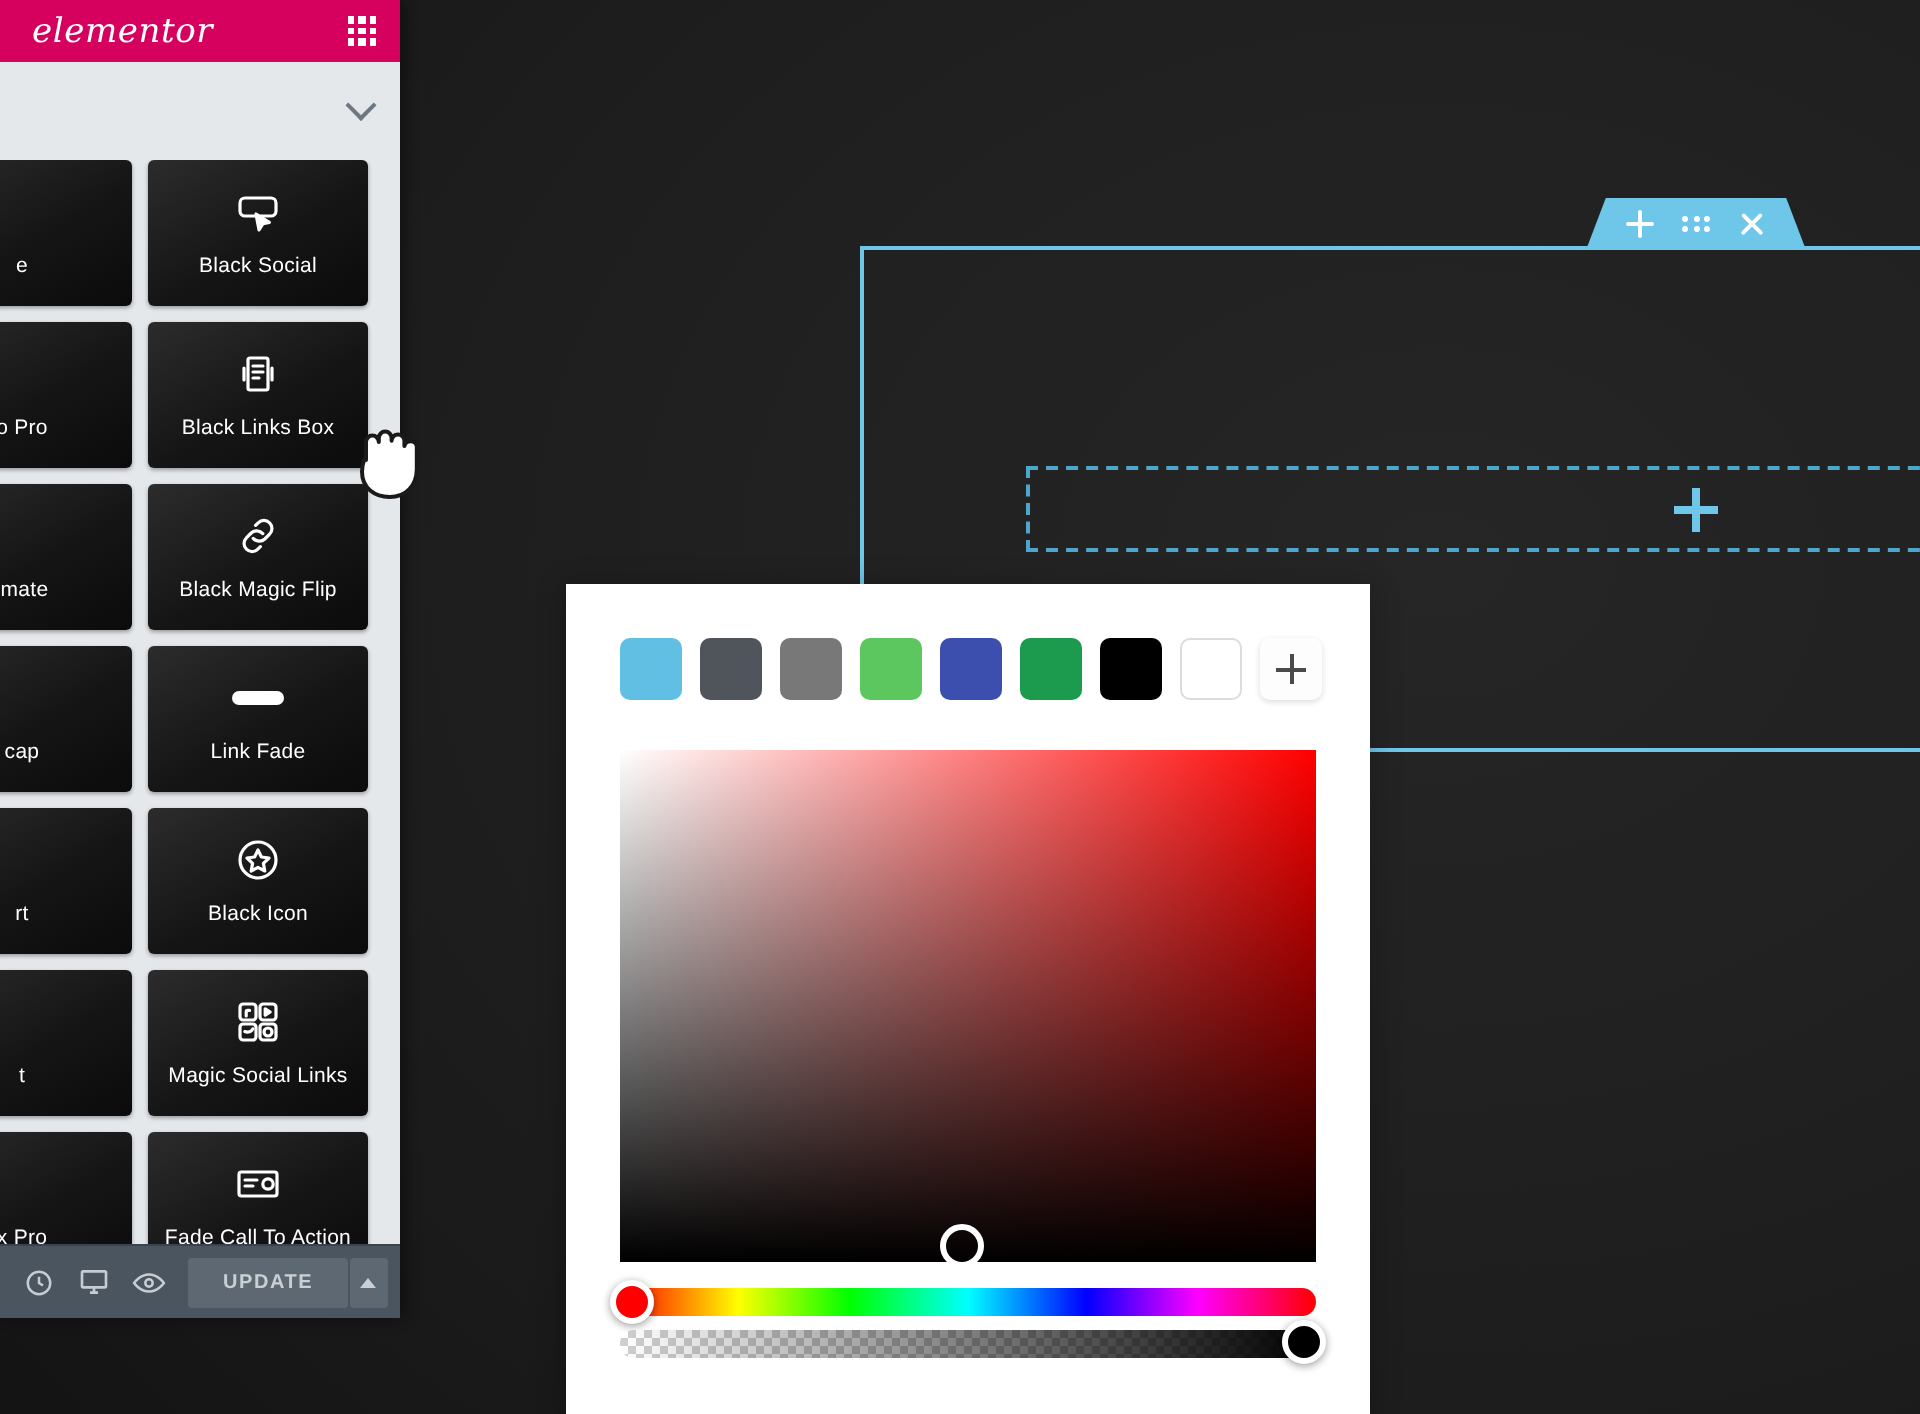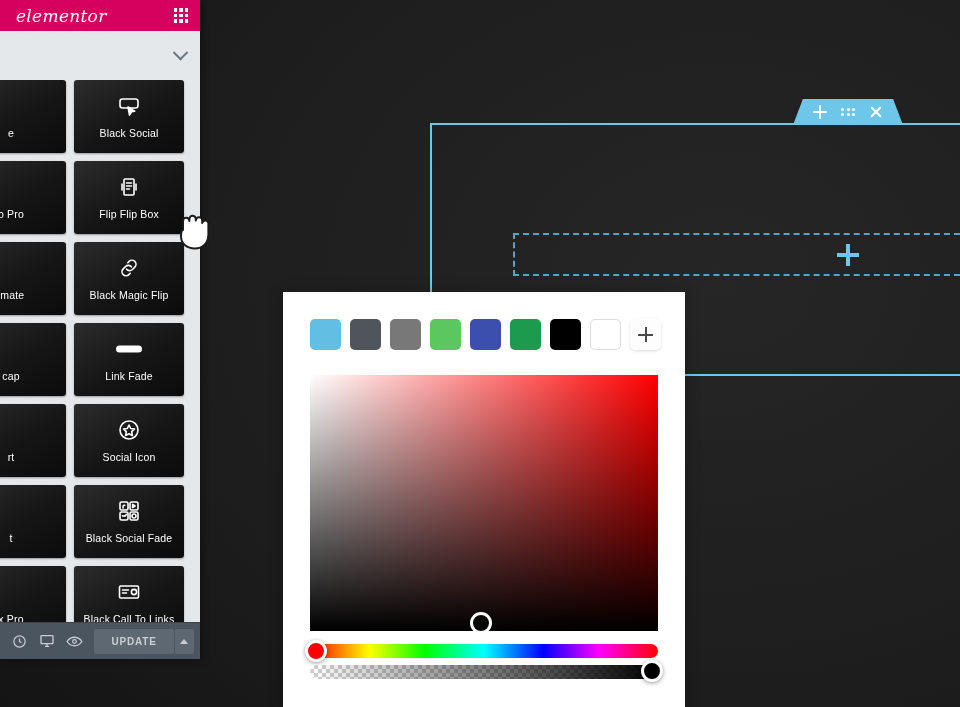--- a/index.html
+++ b/index.html
@@ -280,21 +280,21 @@
         <div class="widget-label">o Pro</div>
       </div>
       <div class="widget">
         <div class="widget-ico">
           <svg width="24" height="24" viewBox="0 0 24 24" fill="none" stroke="#fff" stroke-width="1.6" stroke-linecap="round" stroke-linejoin="round">
             <rect x="7" y="4" width="10" height="16" rx="1"></rect>
             <path d="M9.5 8h5M9.5 11h5M9.5 14h3"></path>
             <path d="M5 9v6M19 9v6"></path>
           </svg>
         </div>
-        <div class="widget-label">Flip Flip Box</div>
+        <div class="widget-label">Black Links Box</div>
       </div>
       <div class="widget clip">
         <div class="widget-ico"></div>
         <div class="widget-label">imate</div>
       </div>
       <div class="widget">
         <div class="widget-ico">
           <svg width="24" height="24" viewBox="0 0 24 24" fill="none" stroke="#fff" stroke-width="1.6" stroke-linecap="round" stroke-linejoin="round">
             <path d="M9.6 13.2a4 4 0 0 0 5.8.3l2.4-2.4a4 4 0 0 0-5.7-5.7l-1.3 1.3"></path>
             <path d="M14.4 10.8a4 4 0 0 0-5.8-.3l-2.4 2.4a4 4 0 0 0 5.7 5.7l1.3-1.3"></path>
@@ -318,54 +318,54 @@
         <div class="widget-ico"></div>
         <div class="widget-label">rt</div>
       </div>
       <div class="widget">
         <div class="widget-ico">
           <svg width="24" height="24" viewBox="0 0 24 24" fill="none" stroke="#fff" stroke-width="1.6" stroke-linecap="round" stroke-linejoin="round">
             <circle cx="12" cy="12" r="9"></circle>
             <path d="M12 7l1.7 3.5 3.8.5-2.8 2.7.7 3.8-3.4-1.8-3.4 1.8.7-3.8-2.8-2.7 3.8-.5z"></path>
           </svg>
         </div>
-        <div class="widget-label">Social Icon</div>
+        <div class="widget-label">Black Icon</div>
       </div>
       <div class="widget clip">
         <div class="widget-ico"></div>
         <div class="widget-label">t</div>
       </div>
       <div class="widget">
         <div class="widget-ico">
           <svg width="24" height="24" viewBox="0 0 24 24" fill="none" stroke="#fff" stroke-width="1.6" stroke-linecap="round" stroke-linejoin="round">
             <rect x="3" y="3" width="8" height="8" rx="1.6"></rect>
             <rect x="13" y="3" width="8" height="8" rx="1.6"></rect>
             <rect x="3" y="13" width="8" height="8" rx="1.6"></rect>
             <rect x="13" y="13" width="8" height="8" rx="1.6"></rect>
             <path d="M7.8 6.2h-.9a.8.8 0 0 0-.8.8v2"></path>
             <path d="M15.6 5.4l2.5 1.6-2.5 1.6z" fill="#fff"></path>
             <path d="M5.4 16.8c1.6.6 3.4 0 4-1.4"></path>
             <circle cx="17" cy="17" r="2"></circle>
           </svg>
         </div>
-        <div class="widget-label">Black Social Fade</div>
+        <div class="widget-label">Magic Social Links</div>
       </div>
       <div class="widget clip">
         <div class="widget-ico"></div>
         <div class="widget-label">x Pro</div>
       </div>
       <div class="widget">
         <div class="widget-ico">
           <svg width="24" height="24" viewBox="0 0 24 24" fill="none" stroke="#fff" stroke-width="1.6" stroke-linecap="round" stroke-linejoin="round">
             <rect x="2.5" y="6" width="19" height="12" rx="1.2"></rect>
             <path d="M5.5 10h6M5.5 13h4"></path>
             <circle cx="17" cy="12" r="2.6"></circle>
           </svg>
         </div>
-        <div class="widget-label">Black Call To Links</div>
+        <div class="widget-label">Fade Call To Action</div>
       </div>
     </div>
 
   <div class="sb-footer">
     <span class="foot-ic">
       <svg width="15" height="15" viewBox="0 0 24 24" fill="none" stroke="#c6ccd2" stroke-width="2">
         <circle cx="12" cy="12" r="9"></circle>
           <path d="M12 7v5l3.2 2"></path>
       </svg>
     </span>

